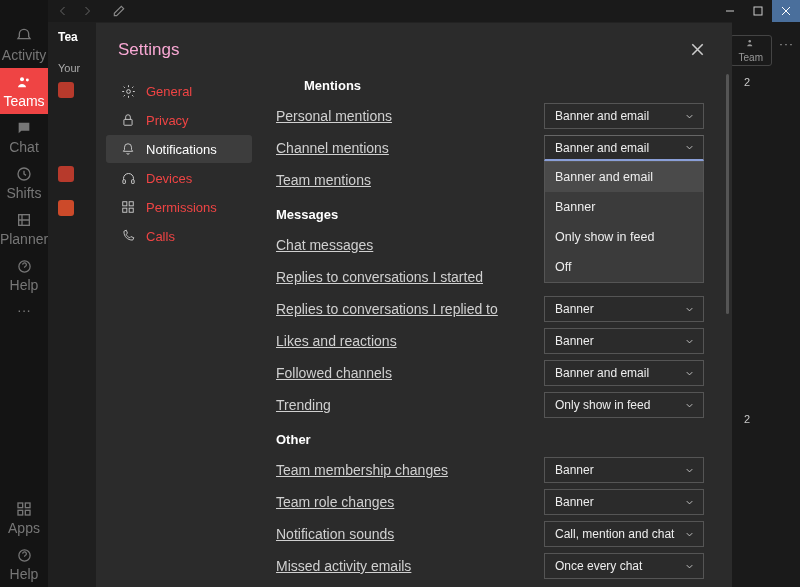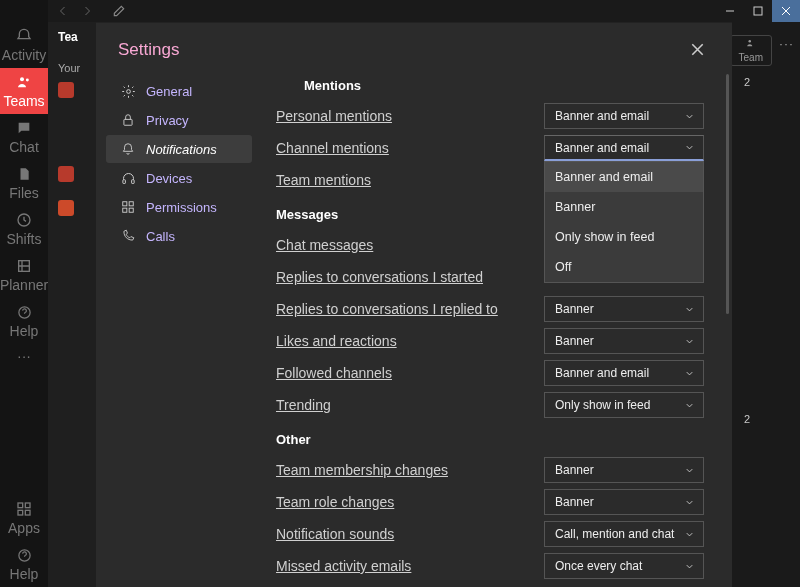--- a/index.html
+++ b/index.html
@@ -33,22 +33,22 @@
   .right-dots { position:absolute; right:6px; top:37px; color:#aaa; font-size:12px; letter-spacing:1px;}
   
   
   .modal { position: absolute; left: 96px; top: 22px; right: 68px; bottom: 0; background: #2b2b2b; display: flex; flex-direction: column; border-top: 1px solid #222;}
   .modal-header { display: flex; align-items: center; justify-content: space-between; padding: 16px 22px 4px 22px; }
   .modal-title { font-size: 17px; font-weight: 400; color: #f9a8d4; }
   .close-x { color: #ccc; font-size: 15px; cursor: pointer; padding: 4px 6px; }
   .modal-body { flex: 1; display: flex; overflow: hidden; padding: 0 0 0 10px; }
   
   .side { width: 154px; padding-top: 12px; }
-  .side-item { display: flex; align-items: center; gap: 10px; padding: 6px 10px 6px 14px; font-size: 13px; color: #c4b5fd; border-radius: 3px; margin: 1px 8px 1px 0; cursor: pointer; }
-  .side-item.active { background: #3d3d3d; color: #fff; font-style: italic; }
+  .side-item { display: flex; align-items: center; gap: 10px; padding: 6px 10px 6px 14px; font-size: 13px; color: #ef4444; border-radius: 3px; margin: 1px 8px 1px 0; cursor: pointer; }
+  .side-item.active { background: #3d3d3d; color: #fff; }
   .side-icon { width: 16px; height: 16px; display: flex; align-items: center; justify-content: center; color: #ccc; flex-shrink:0;}
   
   .content { flex: 1; overflow-y: auto; padding: 10px 28px 20px 16px; position:relative;}
   .content::-webkit-scrollbar { width:6px; }
   .scrollthumb { position:absolute; right:3px; top:10px; width:3px; height:240px; background:#555; border-radius:2px; }
   
   .sec-head { font-size: 13px; font-weight: 600; color: #fff; margin: 14px 0 10px 0; }
   .sec-head.first { margin-top: 4px; padding-left: 28px; }
   .row { display: flex; align-items: center; justify-content: space-between; margin: 6px 0; min-height: 26px; }
   .row-label { font-size: 14px; color: #d0d0d0; text-decoration: underline; }
@@ -87,28 +87,20 @@
       </span>
     <span>Teams</span>
   </div>
   <div class="rail-item">
     <span class="rail-icon">
         <svg width="16" height="16" viewBox="0 0 24 24" fill="currentColor">
           <path d="M4 4h16v12H8l-4 4z"></path>
         </svg>
       </span>
     <span>Chat</span>
-  </div>
-  <div class="rail-item">
-    <span class="rail-icon">
-        <svg width="14" height="16" viewBox="0 0 24 24" fill="currentColor">
-          <path d="M6 2h9l5 5v15H6z"></path>
-        </svg>
-      </span>
-    <span>Files</span>
   </div>
   <div class="rail-item">
     <span class="rail-icon">
         <svg width="16" height="16" viewBox="0 0 24 24" fill="none" stroke="currentColor" stroke-width="2">
           <circle cx="12" cy="12" r="9"></circle>
           <path d="M12 7v5l3 2"></path>
         </svg>
       </span>
     <span>Shifts</span>
   </div>

